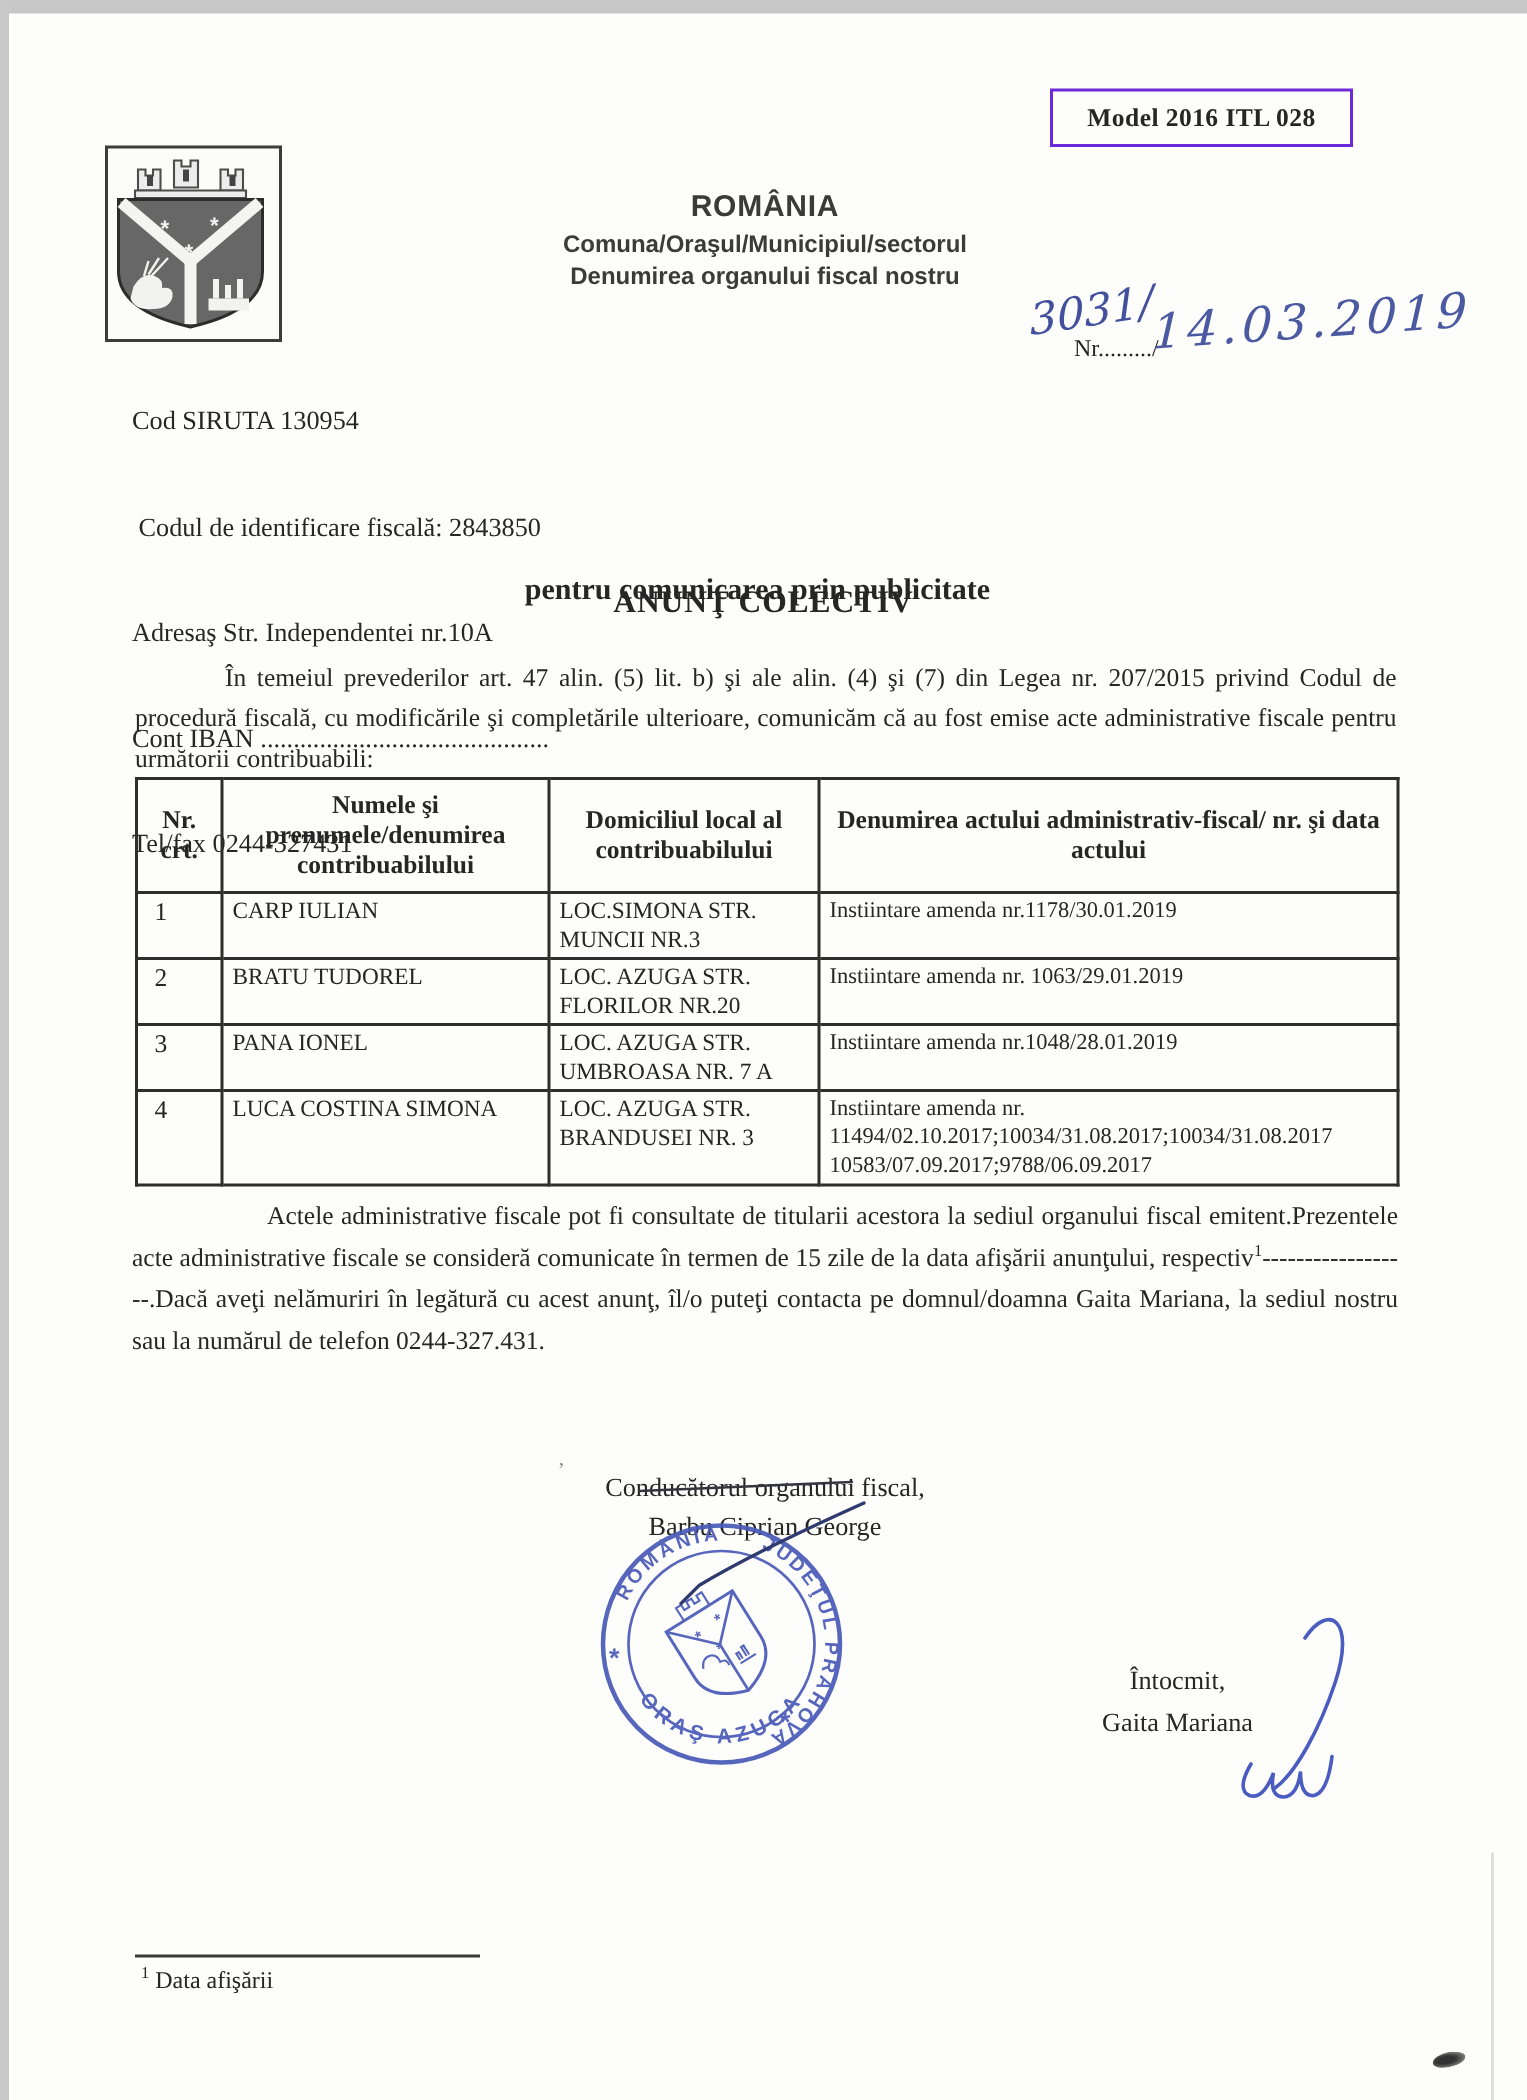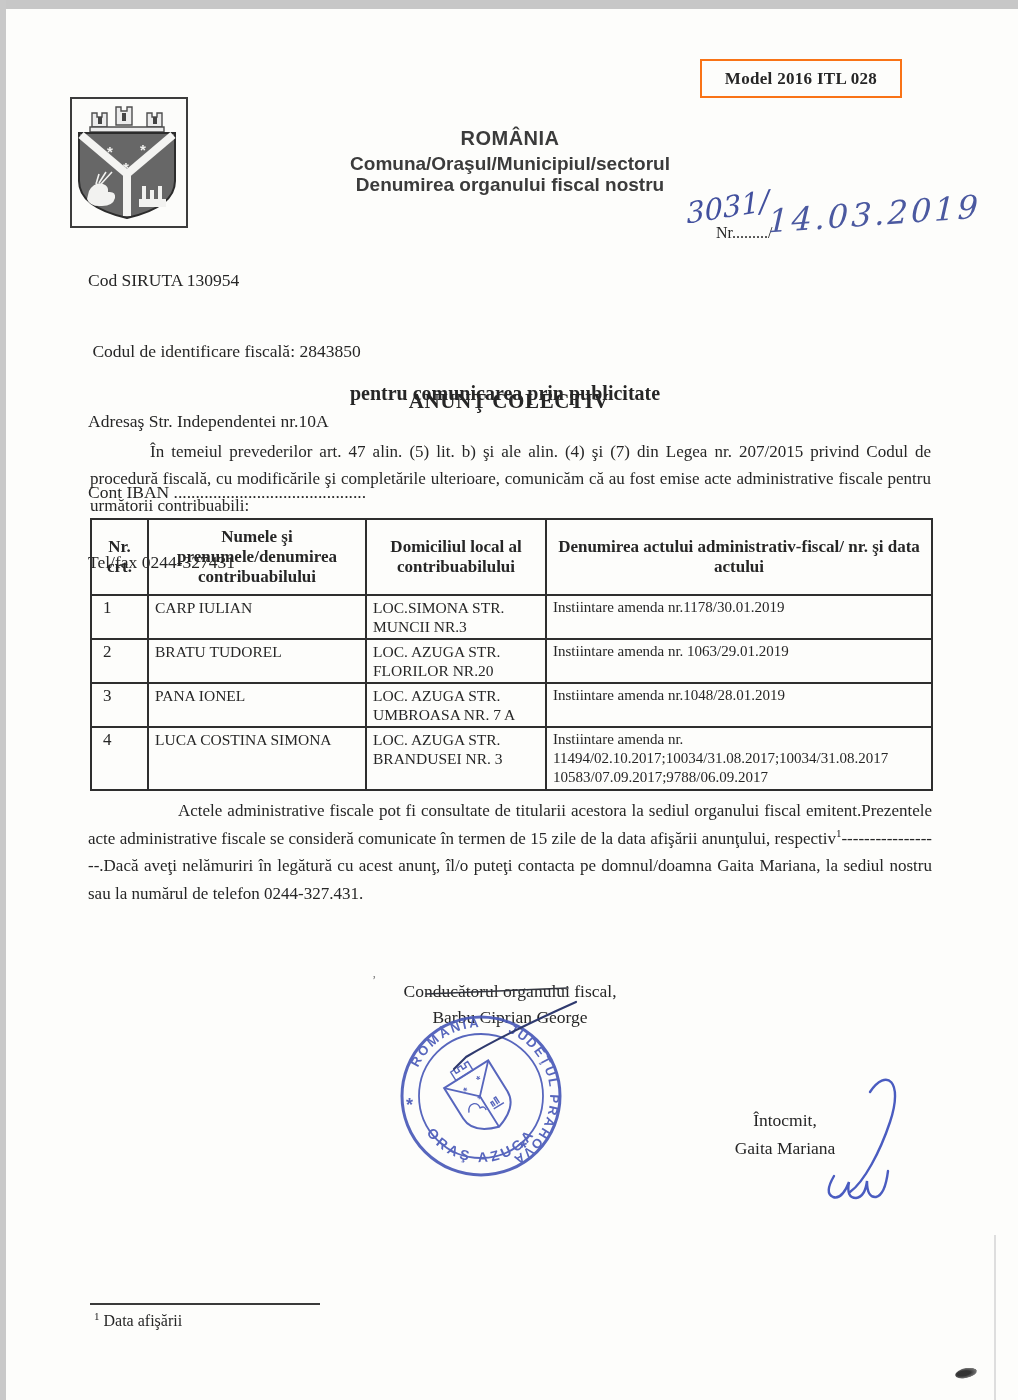--- a/index.html
+++ b/index.html
@@ -13,27 +13,27 @@
   .edge-left{position:absolute;left:0;top:0;width:6px;height:1400px;background:#c9c9c9;}
   .scan-line-right{position:absolute;left:994px;top:1235px;width:2px;height:165px;background:#dedede;}
   .ink-smudge{position:absolute;left:955px;top:1368px;width:22px;height:10px;
     background:radial-gradient(ellipse at 40% 50%, #1d1d1d 0 35%, #6a6a6a 70%, transparent 75%);
     border-radius:60% 40% 55% 45%;transform:rotate(-10deg);opacity:.9;}
   
   .emblem-box{position:absolute;left:70px;top:97px;width:114px;height:127px;
     border:2px solid #3c3c3c;background:#fcfcfa;}
   
   .model-box{position:absolute;left:700px;top:59px;width:198px;height:35px;
-    border:2px solid #f97316;display:flex;align-items:center;justify-content:center;
+    border:2px solid #6d28d9;display:flex;align-items:center;justify-content:center;
     font-weight:bold;font-size:17px;letter-spacing:.3px;}
   
   .center-header{position:absolute;left:280px;top:128px;width:460px;text-align:center;
     font-family:"Liberation Sans",sans-serif;font-weight:bold;color:#3b3b3b;line-height:21px;}
   .center-header .country{font-size:20px;letter-spacing:.5px;margin-bottom:4px;}
-  .center-header .sub{font-size:19px;text-align:center;}
+  .center-header .sub{font-size:16px;text-align:center;}
   
   .issuer{position:absolute;left:88px;top:222px;font-size:17.5px;line-height:23.5px;white-space:pre;}
   
   .nr-label{position:absolute;left:676px;top:224px;font-size:16px;margin-left:40px;}
   .hand{font-family:"DejaVu Serif",serif;font-style:italic;color:#42509e;}
   .hand-number{position:absolute;left:686px;top:190px;font-size:29px;transform:rotate(-9deg) skewX(-6deg);}
   .hand-date{position:absolute;left:768px;top:195px;font-size:32px;letter-spacing:3px;transform:rotate(-4deg) skewX(-6deg);color:#4b59a0;}
   
   .doc-title{position:absolute;left:0;top:349px;width:1018px;text-align:center;
     font-size:21px;font-weight:bold;letter-spacing:.6px;margin-top:40px;}

